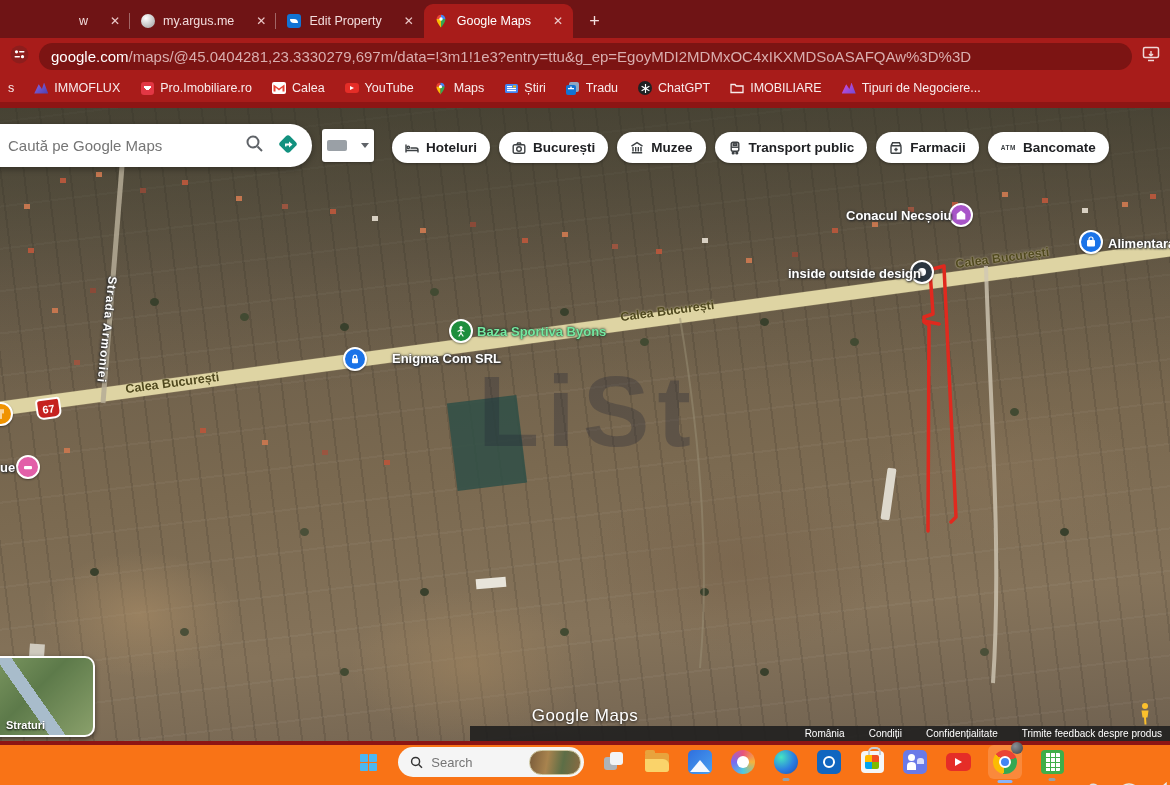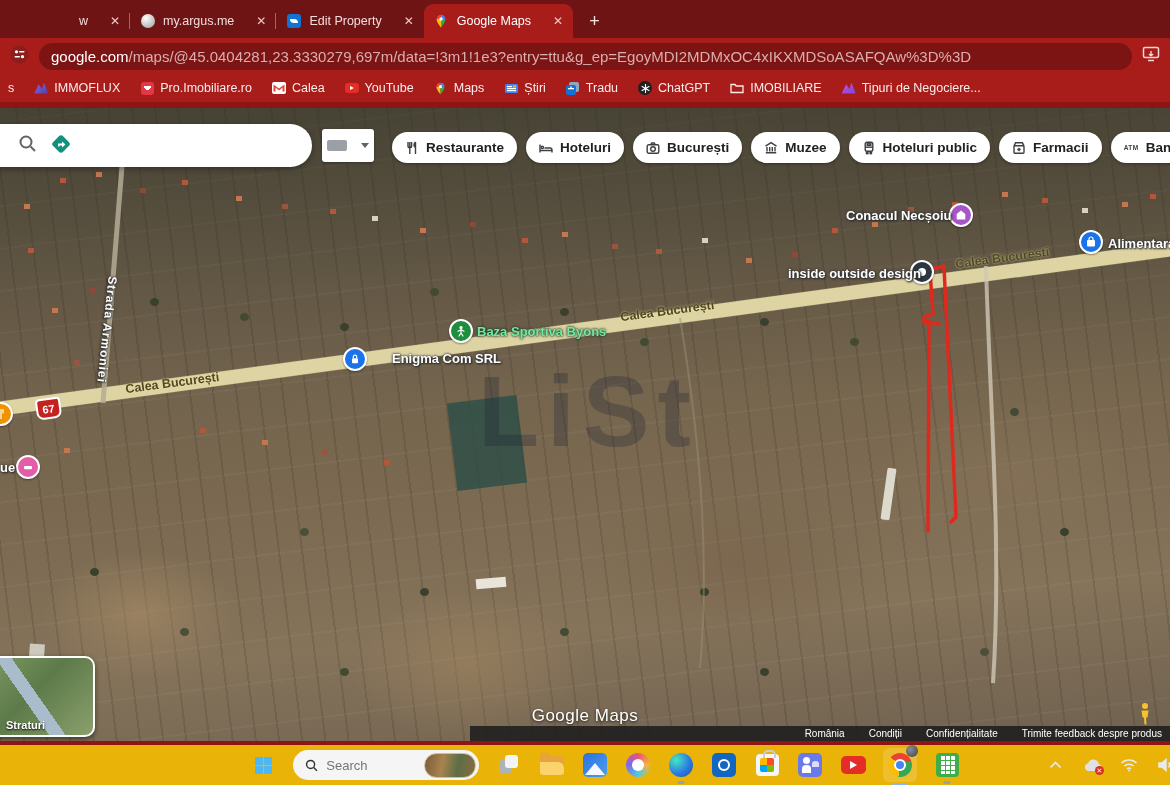--- a/index.html
+++ b/index.html
@@ -127,21 +127,21 @@
 
   .glogo { left:0; right:0; top:598px; text-align:center; z-index:8; color:#fff; font-size:17px;
            letter-spacing:.5px; text-shadow:0 1px 3px rgba(0,0,0,.8); }
   .attrib { left:470px; right:0; bottom:0; height:15px; background:rgba(30,30,30,.88); z-index:9;
             display:flex; align-items:center; gap:24px; color:#fff; font-size:10px; padding:0 8px 0 10px; white-space:nowrap; }
   .attrib .grow { flex:1; }
   .pegman { left:1138px; top:594px; z-index:9; }
 
   
   #bottomframe { height:4px; background:#8d1514; }
-  #taskbar { height:40px; background:#eab308; display:flex; align-items:center; }
+  #taskbar { height:40px; background:#f97316; display:flex; align-items:center;flex-direction:column; }
   .tb-center { display:flex; align-items:center; gap:17px; padding-left:250px; }
   .tb-ic { width:26px; height:26px; display:flex; align-items:center; justify-content:center; position:relative; }
   .winlogo { width:17px; height:17px; display:grid; grid-template-columns:8px 8px; grid-template-rows:8px 8px; gap:1px; }
   .winlogo i { background:#4cb7f2; border-radius:1px; }
   .tbsearch { width:186px; height:30px; background:#f5f5f5; border-radius:16px; display:flex; align-items:center;
               gap:8px; padding:0 3px 0 12px; }
   .tbsearch input { border:none; outline:none; background:transparent; font-size:13px; color:#444; width:90px; font-family:inherit; }
   .doodle { margin-left:auto; width:58px; height:25px; border-radius:13px;
             background:linear-gradient(100deg,#7a5c3a,#a8834e 35%,#5c6e46 65%,#8a6a42); border:1px solid #c9c29a; }
   .taskview { position:relative; width:20px; height:20px; }
@@ -419,45 +419,40 @@
       </svg>
   </div>
   <div class="abs marker m-pink" style="left:16px;top:347px;">
     <svg width="12" height="12" viewBox="0 0 12 12">
         <rect x="2" y="5" width="8" height="3.2" rx="1" fill="#fff"></rect>
       </svg>
   </div>
   <div class="abs olabel" style="left:0px;top:352px;">ue</div>
 
   <div class="abs msearch">
+    <input type="text" readonly="" placeholder="Caută pe Google Maps" style="">
     <span style="margin:0 10px;">
       <svg width="19" height="19" viewBox="0 0 19 19" fill="none" stroke="#5f6368" stroke-width="2">
           <circle cx="8" cy="8" r="5.5"></circle>
           <path d="M12.5 12.5L17 17"></path>
         </svg>
     </span>
     <span>
       <svg width="28" height="28" viewBox="0 0 28 28">
           <rect x="7" y="7" width="14" height="14" rx="3" transform="rotate(45 14 14)" fill="#12917f"></rect>
           <path d="M11 16.5v-3h4v-2l3.5 3-3.5 3v-2h-2.5v1z" fill="#fff"></path>
         </svg>
     </span>
   </div>
   <div class="abs kbbox">
     <span class="kbrect"></span>
     <span class="caret"></span>
   </div>
 
   <div class="abs chips">
-    <div class="chip">
-      <svg width="14" height="14" viewBox="0 0 14 14" fill="none" stroke="#3c4043" stroke-width="1.4">
-          <path d="M3 1v4a1.8 1.8 0 0 0 3.6 0V1M4.8 1v12M10.5 1v12M10.5 1c-1.3 1.2-1.7 3.2-1 4.8h1"></path>
-        </svg>
-      <span>Restaurante</span>
-    </div>
     <div class="chip">
       <svg width="14" height="14" viewBox="0 0 14 14" fill="none" stroke="#3c4043" stroke-width="1.4">
           <path d="M1 3.5v8M1 9.5h12M13 11.5V9a2 2 0 0 0-2-2H5.5"></path>
           <circle cx="3.3" cy="6.3" r="1.2"></circle>
         </svg>
       <span>Hoteluri</span>
     </div>
     <div class="chip">
       <svg width="14" height="14" viewBox="0 0 14 14" fill="none" stroke="#3c4043" stroke-width="1.4">
           <rect x="1.2" y="3.8" width="11.6" height="8.4" rx="1.5"></rect>
@@ -474,21 +469,21 @@
       <span>Muzee</span>
     </div>
     <div class="chip">
       <svg width="14" height="14" viewBox="0 0 14 14" fill="none" stroke="#3c4043" stroke-width="1.4">
           <rect x="3.2" y="1.2" width="7.6" height="9" rx="1.8"></rect>
           <path d="M3.2 6.2h7.6"></path>
           <rect x="5.2" y="2.8" width="3.6" height="1.6"></rect>
           <circle cx="5.2" cy="12" r=".9" fill="#3c4043"></circle>
           <circle cx="8.8" cy="12" r=".9" fill="#3c4043"></circle>
         </svg>
-      <span>Hoteluri public</span>
+      <span>Transport public</span>
     </div>
     <div class="chip">
       <svg width="14" height="14" viewBox="0 0 14 14" fill="none" stroke="#3c4043" stroke-width="1.4">
           <rect x="2" y="4.8" width="10" height="7.4" rx="1"></rect>
           <path d="M2 4.8L3.6 1.8h6.8L12 4.8"></path>
           <path d="M7 6.8v3.4M5.3 8.5h3.4"></path>
         </svg>
       <span>Farmacii</span>
     </div>
     <div class="chip">

